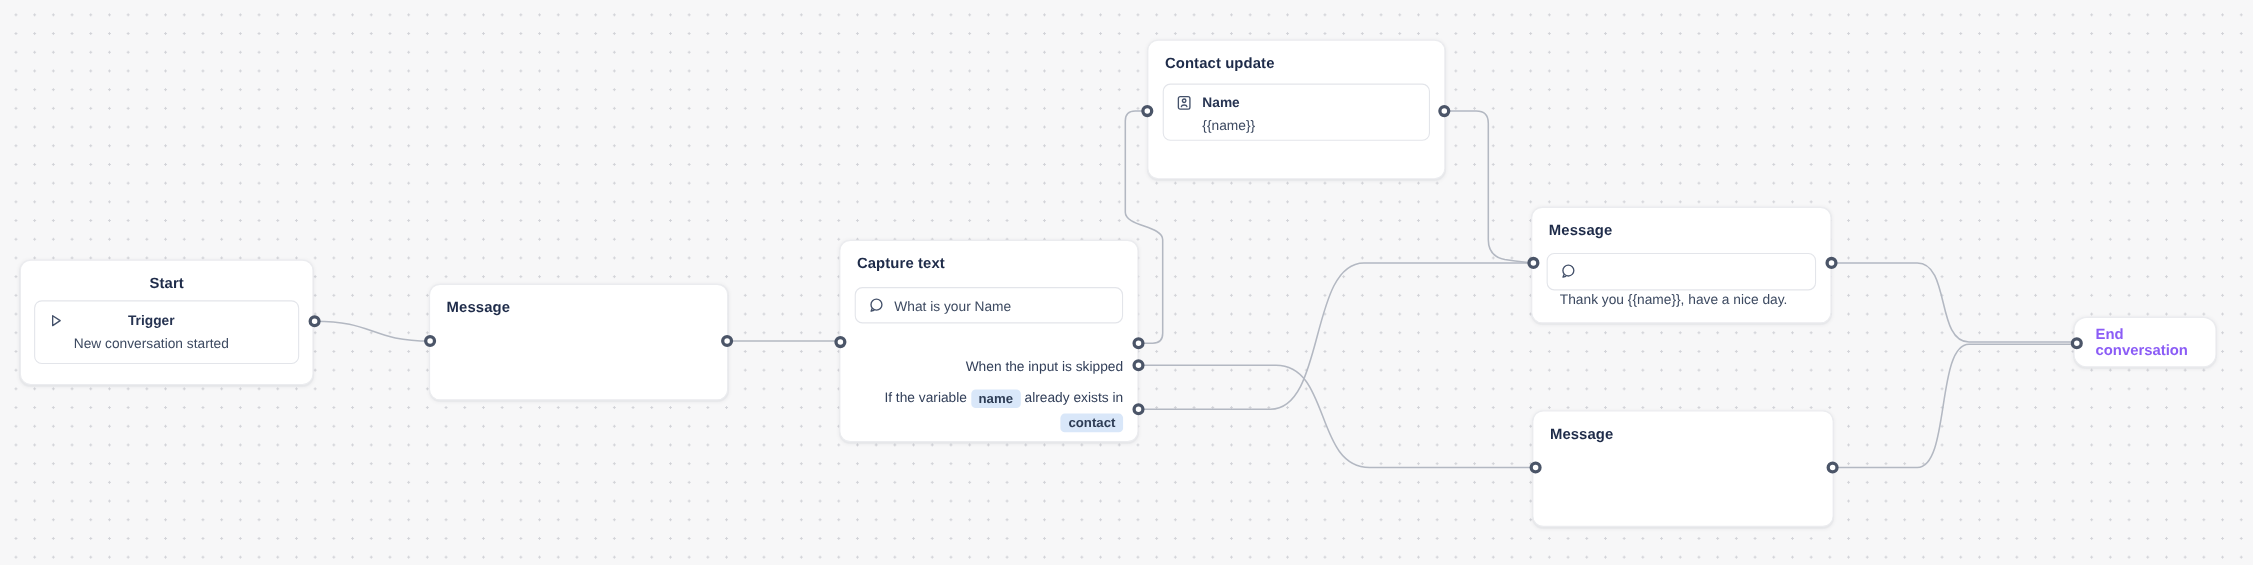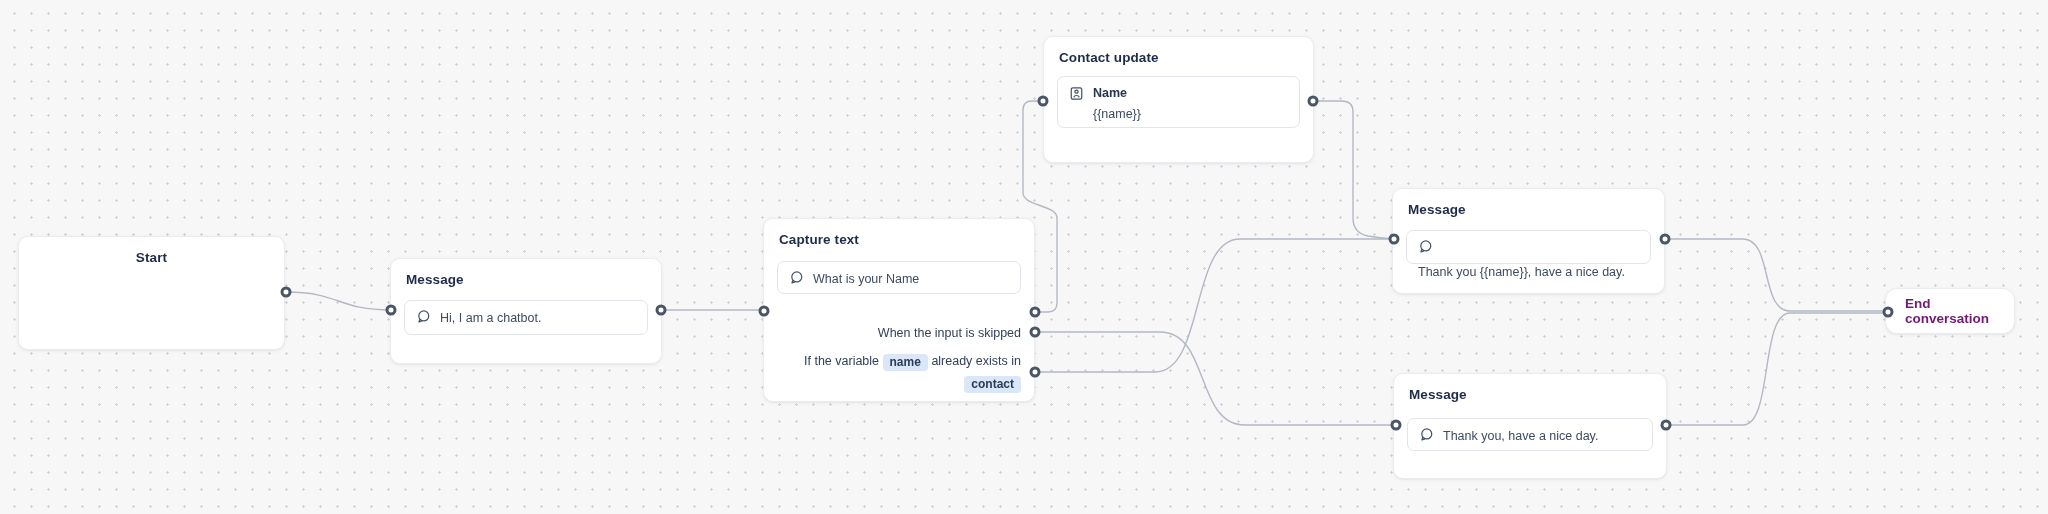--- a/index.html
+++ b/index.html
@@ -57,21 +57,21 @@
     font-size:12.5px; color:#33405a; white-space:nowrap; text-align:right;
     line-height:20px;
   }
   .badge {
     display:inline-block; background:#d9e7f9; color:#2d3c55;
     font-weight:bold; font-size:12px; line-height:17px;
     padding:0 7px; border-radius:4px; vertical-align:-1px;
   }
   .end-node {
     display:flex; align-items:center;
-    font-size:13.5px; font-weight:bold; color:#701a75;
+    font-size:13.5px; font-weight:bold; color:#8b5cf6;
     padding-left:19px; border-radius:12px;
   }
 </style>
 </head>
 <body>
 
 <div class="canvas">
 
   <svg class="wires" width="2048" height="514" viewBox="0 0 2048 514">
     <path d="M286 292 C340 292 337 310 391 310"></path>
@@ -79,33 +79,35 @@
     <path d="M1035 312 H1048 Q1057 312 1057 303 V218 C1057 205 1023 206 1023 193 V110 Q1023 101 1032 101 H1043"></path>
     <path d="M1313 101 H1342 Q1353 101 1353 112 V218 Q1353 233 1368 236 Q1380 238 1394 239"></path>
     <path d="M1035 332 H1160 C1210 332 1195 425 1245 425 H1396"></path>
     <path d="M1035 372 H1155 C1205 372 1190 239 1240 239 H1394"></path>
     <path d="M1665 239 H1743 C1773 239 1760 311 1790 311 H1888"></path>
     <path d="M1666 425 H1743 C1773 425 1760 313 1790 313 H1888"></path>
   </svg>
 
   <div class="node" style="left:18px; top:236px; width:267px; height:114px;text-align:center;">
     <div class="node-title">Start</div>
+    <div class="inner-card" style="margin-top:8px; height:58px; margin-left:12px; margin-right:12px; padding-top:10px;">
+      <span class="icon">
+        <svg viewBox="0 0 16 16">
+            <path d="M5.2 3.2 L12.5 8 L5.2 12.8 Z"></path>
+          </svg>
+      </span>
+      <span>
+        <div class="bold-line">Trigger</div>
+        <div class="sub-line">New conversation started</div>
+      </span>
+    </div>
   </div>
 
   <div class="node" style="left:390px; top:258px; width:272px; height:106px;">
     <div class="node-title">Message</div>
-    <div class="inner-card" style="margin-top:13px; height:35px;">
-      <span class="icon">
-        <svg viewBox="0 0 16 16">
-            <circle cx="8.3" cy="7.4" r="5.3"></circle>
-            <path d="M4 11.4 L3.1 13.8 L5.8 13"></path>
-          </svg>
-      </span>
-      <span class="txt">Hi, I am a chatbot.</span>
-    </div>
   </div>
 
   <div class="node" style="left:763px; top:218px; width:272px; height:184px;">
     <div class="node-title">Capture text</div>
     <div class="inner-card" style="margin-top:14px; height:33px;">
       <span class="icon">
         <svg viewBox="0 0 16 16">
             <circle cx="8.3" cy="7.4" r="5.3"></circle>
             <path d="M4 11.4 L3.1 13.8 L5.8 13"></path>
           </svg>
@@ -150,29 +152,20 @@
             <circle cx="8.3" cy="7.4" r="5.3"></circle>
             <path d="M4 11.4 L3.1 13.8 L5.8 13"></path>
           </svg>
       </span>
       <span class="txt">Thank you {{name}}, have a nice day.</span>
     </div>
   </div>
 
   <div class="node" style="left:1393px; top:373px; width:274px; height:106px;">
     <div class="node-title">Message</div>
-    <div class="inner-card" style="margin-top:16px; height:33px;">
-      <span class="icon">
-        <svg viewBox="0 0 16 16">
-            <circle cx="8.3" cy="7.4" r="5.3"></circle>
-            <path d="M4 11.4 L3.1 13.8 L5.8 13"></path>
-          </svg>
-      </span>
-      <span class="txt">Thank you, have a nice day.</span>
-    </div>
   </div>
 
   <div class="node end-node" style="left:1885px; top:288px; width:130px; height:46px;">
     <span>End conversation</span>
   </div>
 
   <div class="port" style="left:286px; top:292px;"></div>
   <div class="port" style="left:391px; top:310px;"></div>
   <div class="port" style="left:661px; top:310px;"></div>
   <div class="port" style="left:764px; top:311px;"></div>

